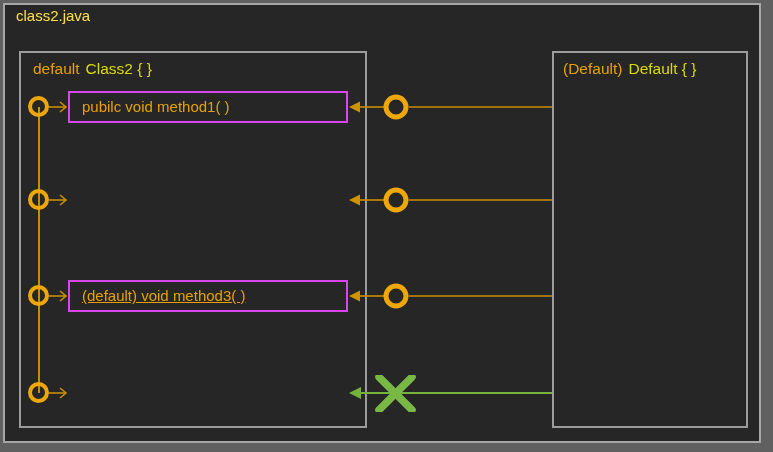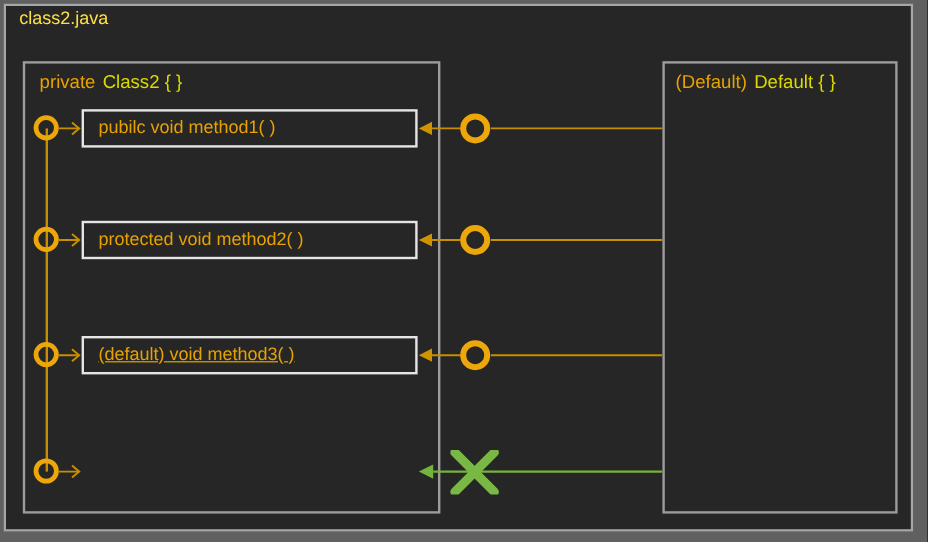--- a/index.html
+++ b/index.html
@@ -27,21 +27,21 @@
   }
   .class2-box{left:19px;top:51px;width:348px;height:377px;}
   .classb-box{left:552px;top:51px;width:196px;height:377px;}
   .classlabel{
     position:absolute;font-size:15.5px;white-space:nowrap;
   }
   .mod{color:#e8a200;margin-right:6px;}
   .cname{color:#dcda00;margin-top:12px;}
   .mbox{
     position:absolute;left:68px;width:280px;height:32px;
-    box-sizing:border-box;border:2px solid #e5e5e5;background:#262626;
+    box-sizing:border-box;border:2px solid #d946ef;background:#262626;
     color:#e8a200;font-size:15px;line-height:28px;padding-left:12px;
     white-space:nowrap;overflow:hidden;
   }
   .port{
     position:absolute;left:28px;width:13px;height:13px;
     border:4px solid #eda70a;border-radius:50%;background:transparent;
   }
   .vline{
     position:absolute;left:38px;top:107px;width:2px;height:286px;
     background:#c98e00;
@@ -51,21 +51,21 @@
 </head>
 <body>
 
 <div class="stage">
   <div class="canvas"></div>
 
   <div class="title">class2.java</div>
 
   <div class="classbox class2-box"></div>
   <div class="classlabel" style="left:33px;top:60px;">
-    <span class="mod">private</span><span class="cname">Class2 { }</span>
+    <span class="mod">default</span><span class="cname">Class2 { }</span>
   </div>
 
   <div class="classbox classb-box"></div>
   <div class="classlabel" style="left:563px;top:60px;">
     <span class="mod">(Default)</span><span class="cname">Default { }</span>
   </div>
 
   <div class="vline"></div>
 
   <div class="port" style="top:96px;"></div>
@@ -79,21 +79,20 @@
     <line x1="12" y1="18" x2="36" y2="18" stroke="#c98e00" stroke-width="1.6"></line>
     <circle cx="48" cy="18" r="10" fill="none" stroke="#eda70a" stroke-width="5"></circle>
     <line x1="61" y1="18" x2="204" y2="18" stroke="#c98e00" stroke-width="1.6"></line>
   </svg>
 
   <div class="port" style="top:189px;"></div>
   <svg class="larrow" style="left:48px;top:193px;" width="20" height="14">
     <line x1="1" y1="7" x2="18" y2="7" stroke="#c98e00" stroke-width="1.6"></line>
     <polyline points="12,2 18,7 12,12" fill="none" stroke="#c98e00" stroke-width="1.6"></polyline>
   </svg>
-  <div class="mbox" style="top:184px;"><span>protected void method2( )</span></div>
   <svg class="conn" style="left:348px;top:182px;" width="204" height="36">
     <polygon points="1,18 12,12.5 12,23.5" fill="#cf9200"></polygon>
     <line x1="12" y1="18" x2="36" y2="18" stroke="#c98e00" stroke-width="1.6"></line>
     <circle cx="48" cy="18" r="10" fill="none" stroke="#eda70a" stroke-width="5"></circle>
     <line x1="61" y1="18" x2="204" y2="18" stroke="#c98e00" stroke-width="1.6"></line>
   </svg>
 
   <div class="port" style="top:285px;"></div>
   <svg class="larrow" style="left:48px;top:289px;" width="20" height="14">
     <line x1="1" y1="7" x2="18" y2="7" stroke="#c98e00" stroke-width="1.6"></line>

